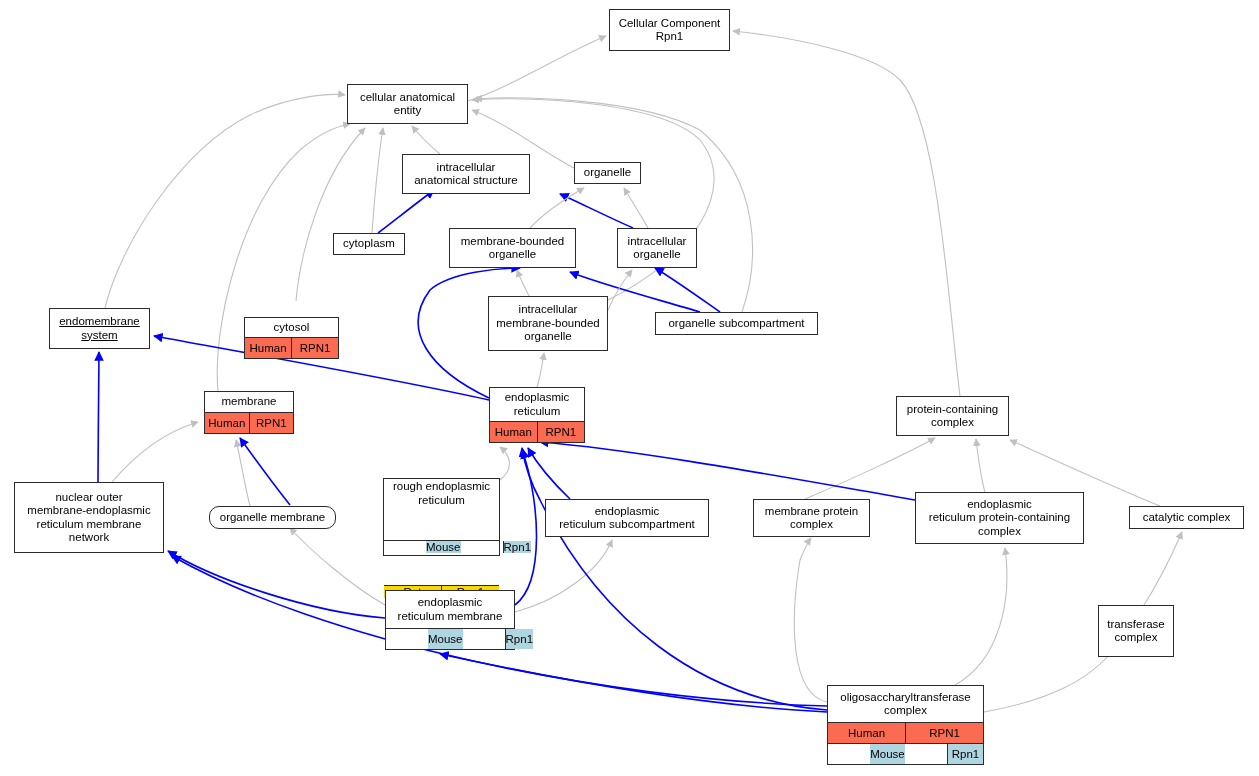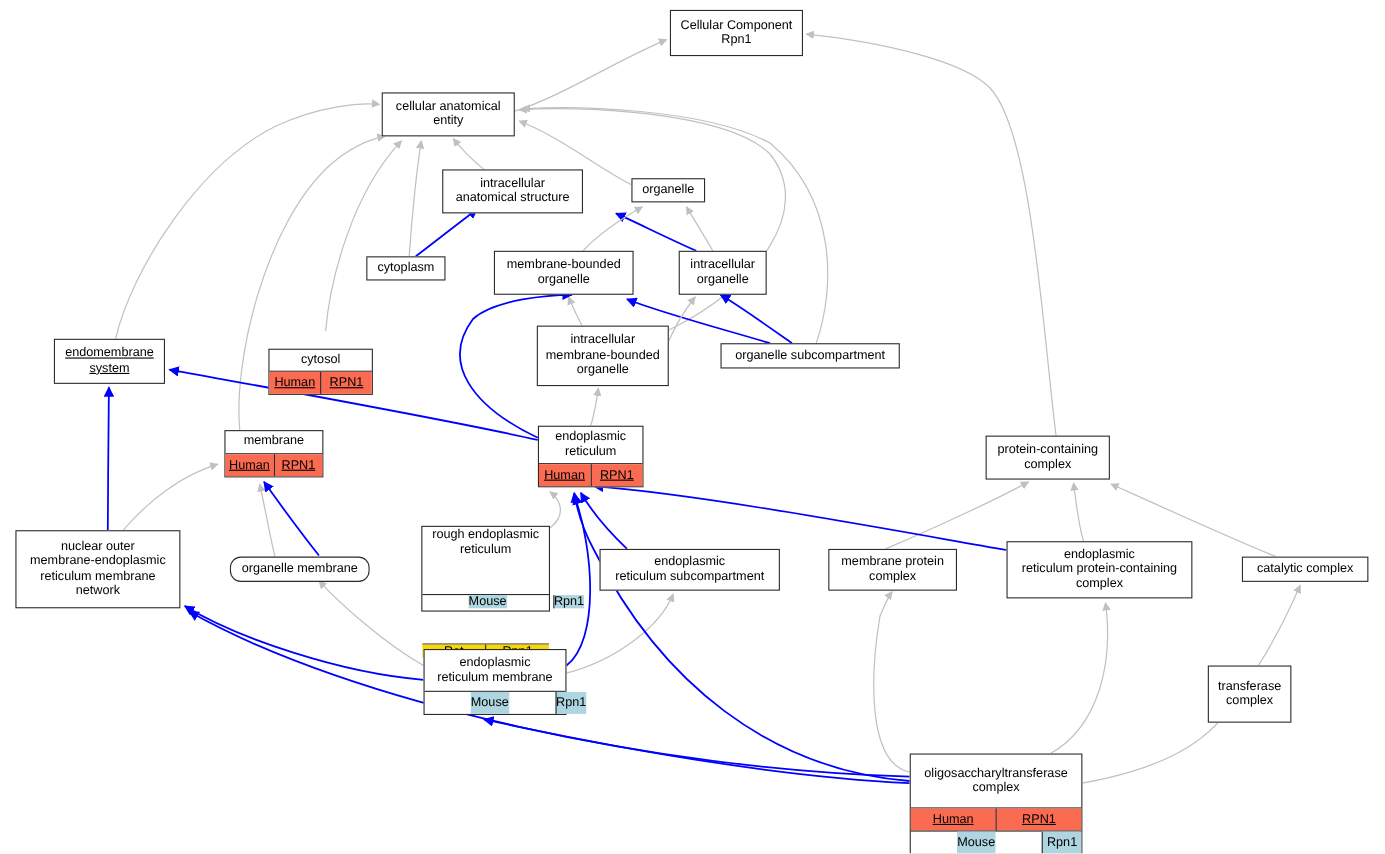--- a/index.html
+++ b/index.html
@@ -8,21 +8,21 @@
   #stage{position:relative;width:1259px;height:776px;background:#fff;overflow:hidden;}
   svg.edges{position:absolute;left:0;top:0;width:1259px;height:776px;pointer-events:none;}
   .node{position:absolute;box-sizing:border-box;background:#ffffff;border:1px solid #2b2b2b;
         display:flex;flex-direction:column;z-index:5;}
   .node .title{flex:1;display:flex;align-items:center;justify-content:center;text-align:center;
         font-size:11.5px;line-height:13.5px;color:#000;padding:1px 3px;white-space:pre-line;}
   .node .annot{display:flex;border-top:1px solid #2b2b2b;height:20px;}
   .node .annot .cell{flex:1;display:flex;align-items:center;justify-content:center;
         font-size:11.5px;color:#000;box-sizing:border-box;}
   .node .annot .cell + .cell{border-left:1px solid #2b2b2b;}
-  .sp-human{background:#fa6b51;text-decoration:underline;}
+  .sp-human{background:#fa6b51;}
   .sp-mouse{background:#afd6e0;margin-left:42px;}
   .sp-rat{background:#fad700;}
   .node.root{border-width:1px;align-items:center;}
 </style>
 </head>
 <body>
 
 <div id="stage">
   <svg class="edges" viewBox="0 0 1259 776">
     <defs>
@@ -185,21 +185,21 @@
 reticulum membrane</div>
         <div class="annot">
           <div class="cell sp-mouse" style="background: rgb(175, 214, 224);">Mouse</div>
           <div class="cell sp-mouse" style="background: rgb(175, 214, 224);">Rpn1</div>
         </div>
       </div>
       <div class="node" style="left: 1098px; top: 605px; width: 76px; height: 52px;">
         <div class="title">transferase
 complex</div>
       </div>
-      <div class="node" style="left: 827px; top: 685px; width: 157px; height: 92px;">
+      <div class="node" style="left: 827px; top: 685px; width: 157px; height: 80px;">
         <div class="title">oligosaccharyltransferase
 complex</div>
         <div class="annot">
           <div class="cell sp-human" style="background: rgb(250, 107, 81);">Human</div>
           <div class="cell sp-human" style="background: rgb(250, 107, 81);">RPN1</div>
         </div>
         <div class="annot">
           <div class="cell sp-mouse" style="background: rgb(175, 214, 224);">Mouse</div>
           <div class="cell sp-mouse" style="background: rgb(175, 214, 224);">Rpn1</div>
         </div>

